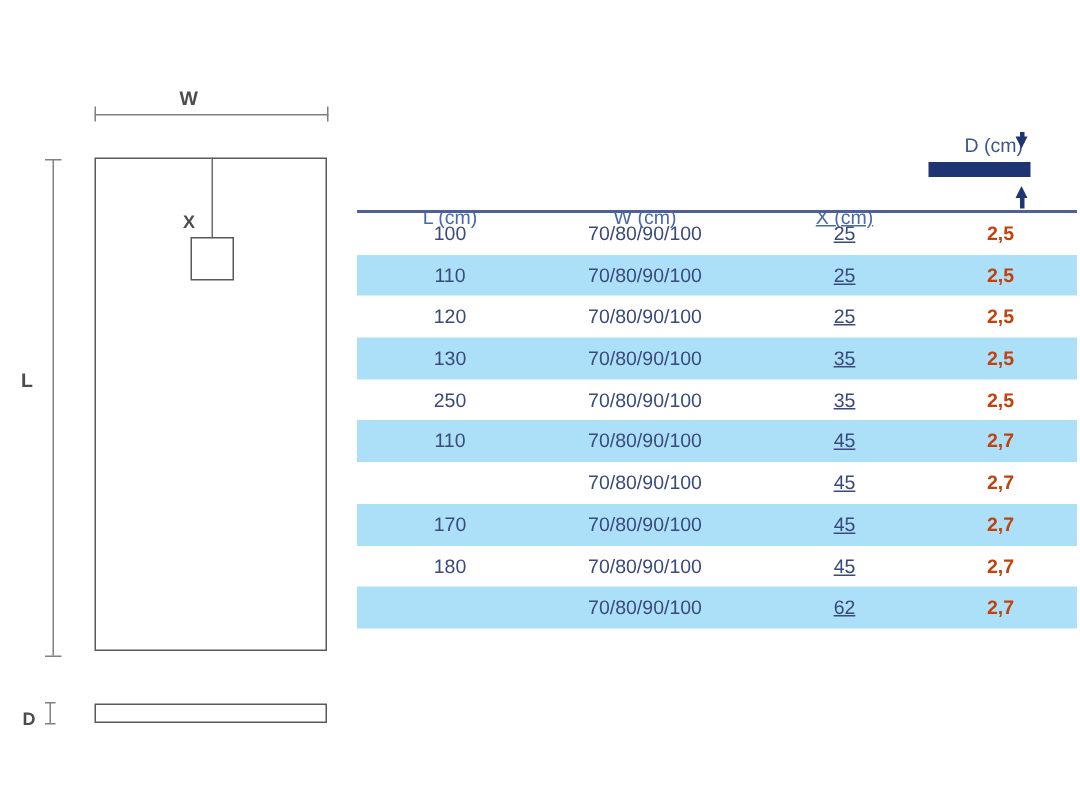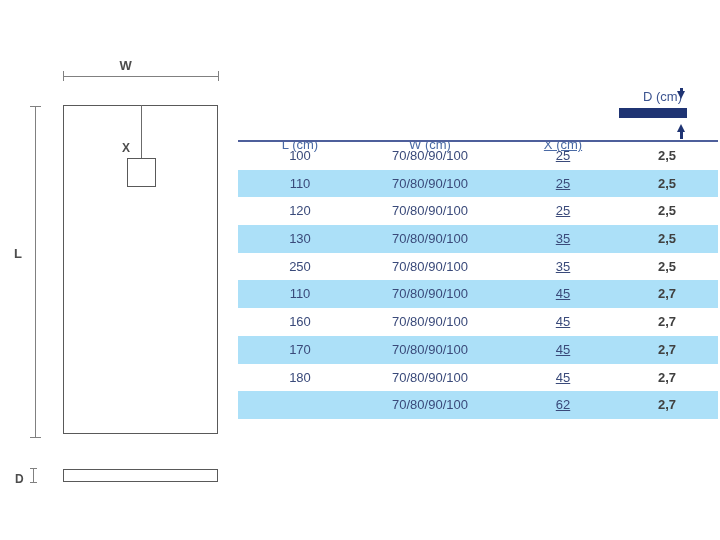--- a/index.html
+++ b/index.html
@@ -233,21 +233,21 @@
     position: absolute;
     top: 0;
     height: 14px;
     line-height: 27.7px;
     font-size: 13px;
     text-align: center;
     white-space: nowrap;
     color: #3a4a7a;
   }
   .td.col-d {
-    color: #404040;
+    color: #c2410c;
     font-weight: bold;
   }
 
   
   .col-l { left: 12px;  width: 100px; }
   .col-w { left: 112px; width: 160px; }
   .col-x { left: 272px; width: 106px; text-decoration: underline; }
   .col-d { left: 378px; width: 102px; }
 </style>
 </head>
@@ -324,21 +324,20 @@
         <div class="td col-x">35</div>
         <div class="td col-d">2,5</div>
       </div>
       <div class="trow alt">
         <div class="td col-l">110</div>
         <div class="td col-w">70/80/90/100</div>
         <div class="td col-x">45</div>
         <div class="td col-d">2,7</div>
       </div>
       <div class="trow">
-        <div class="td col-l">160</div>
         <div class="td col-w">70/80/90/100</div>
         <div class="td col-x">45</div>
         <div class="td col-d">2,7</div>
       </div>
       <div class="trow alt">
         <div class="td col-l">170</div>
         <div class="td col-w">70/80/90/100</div>
         <div class="td col-x">45</div>
         <div class="td col-d">2,7</div>
       </div>

